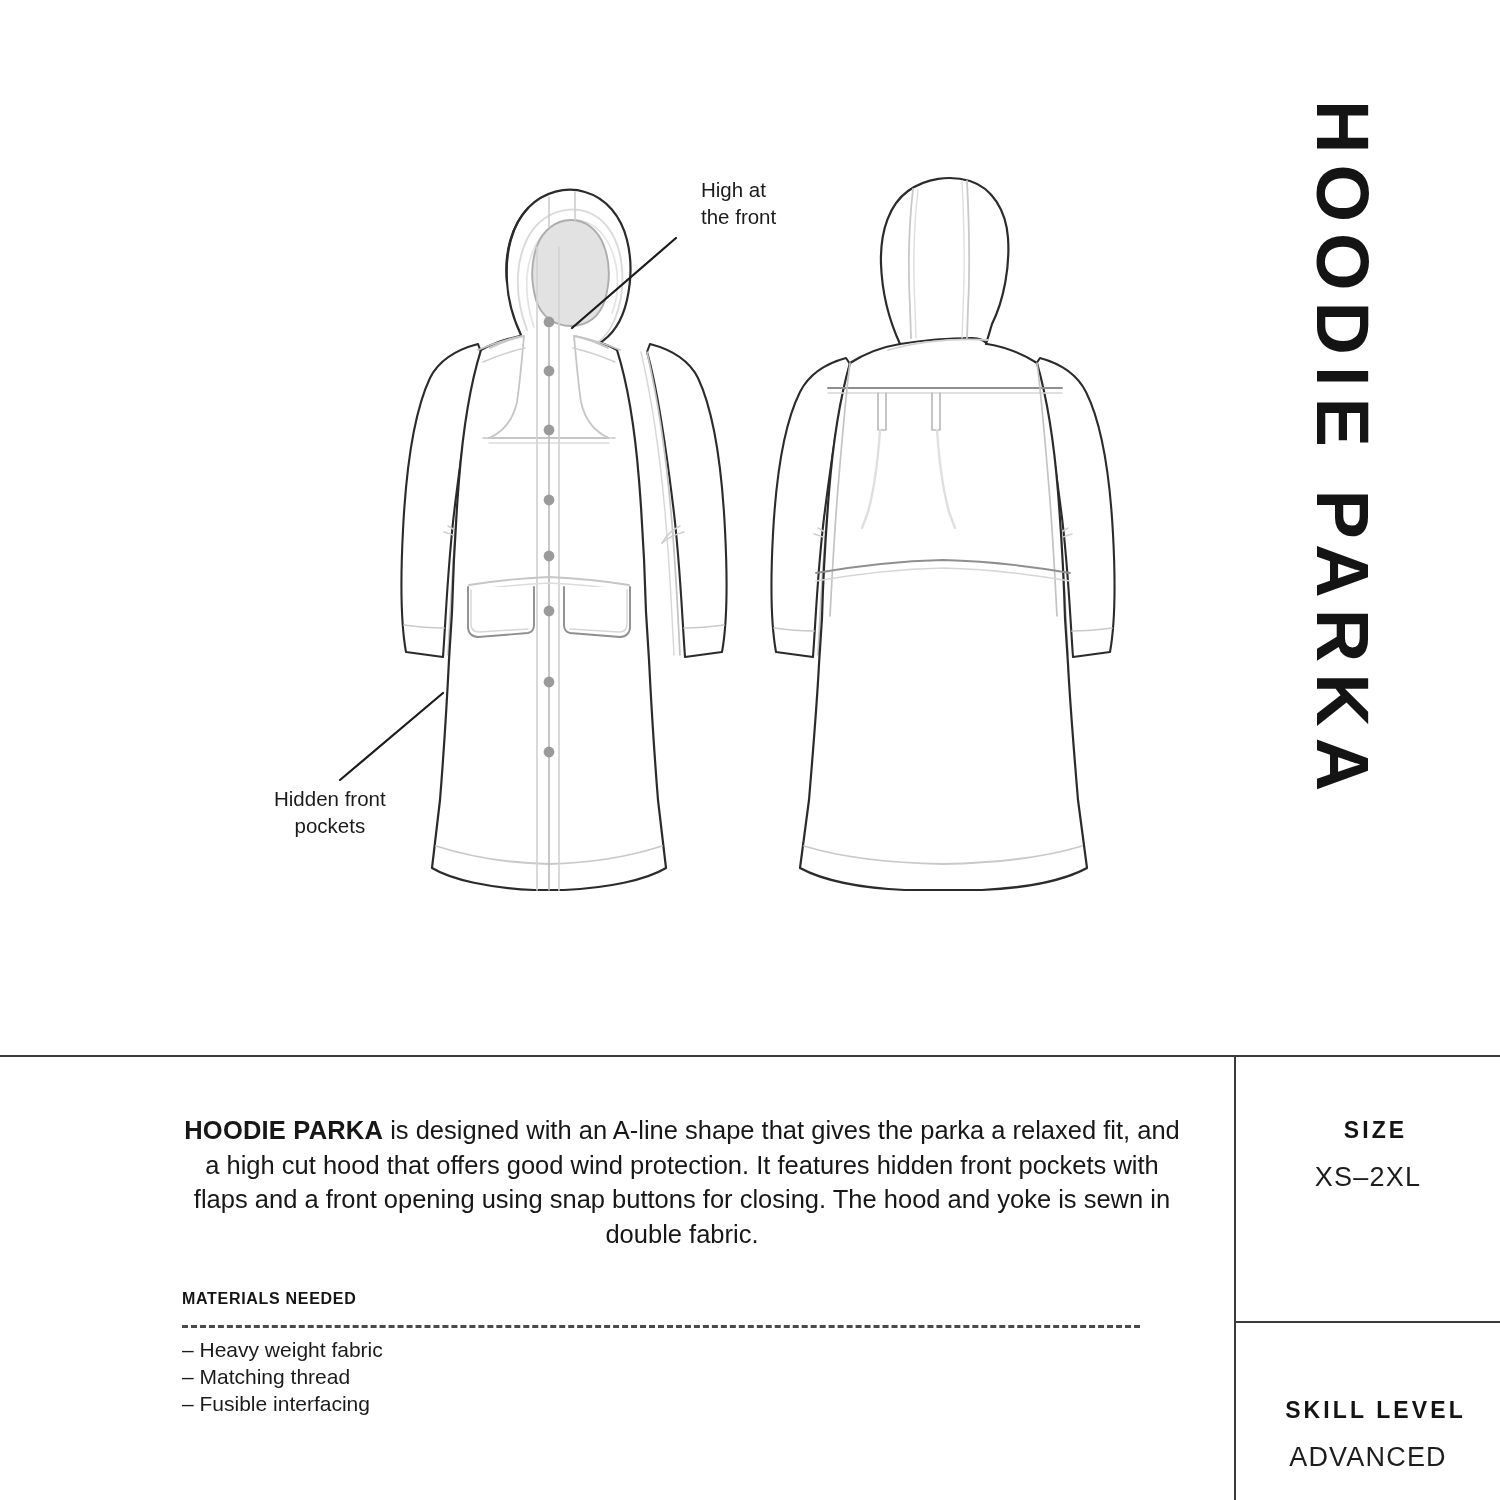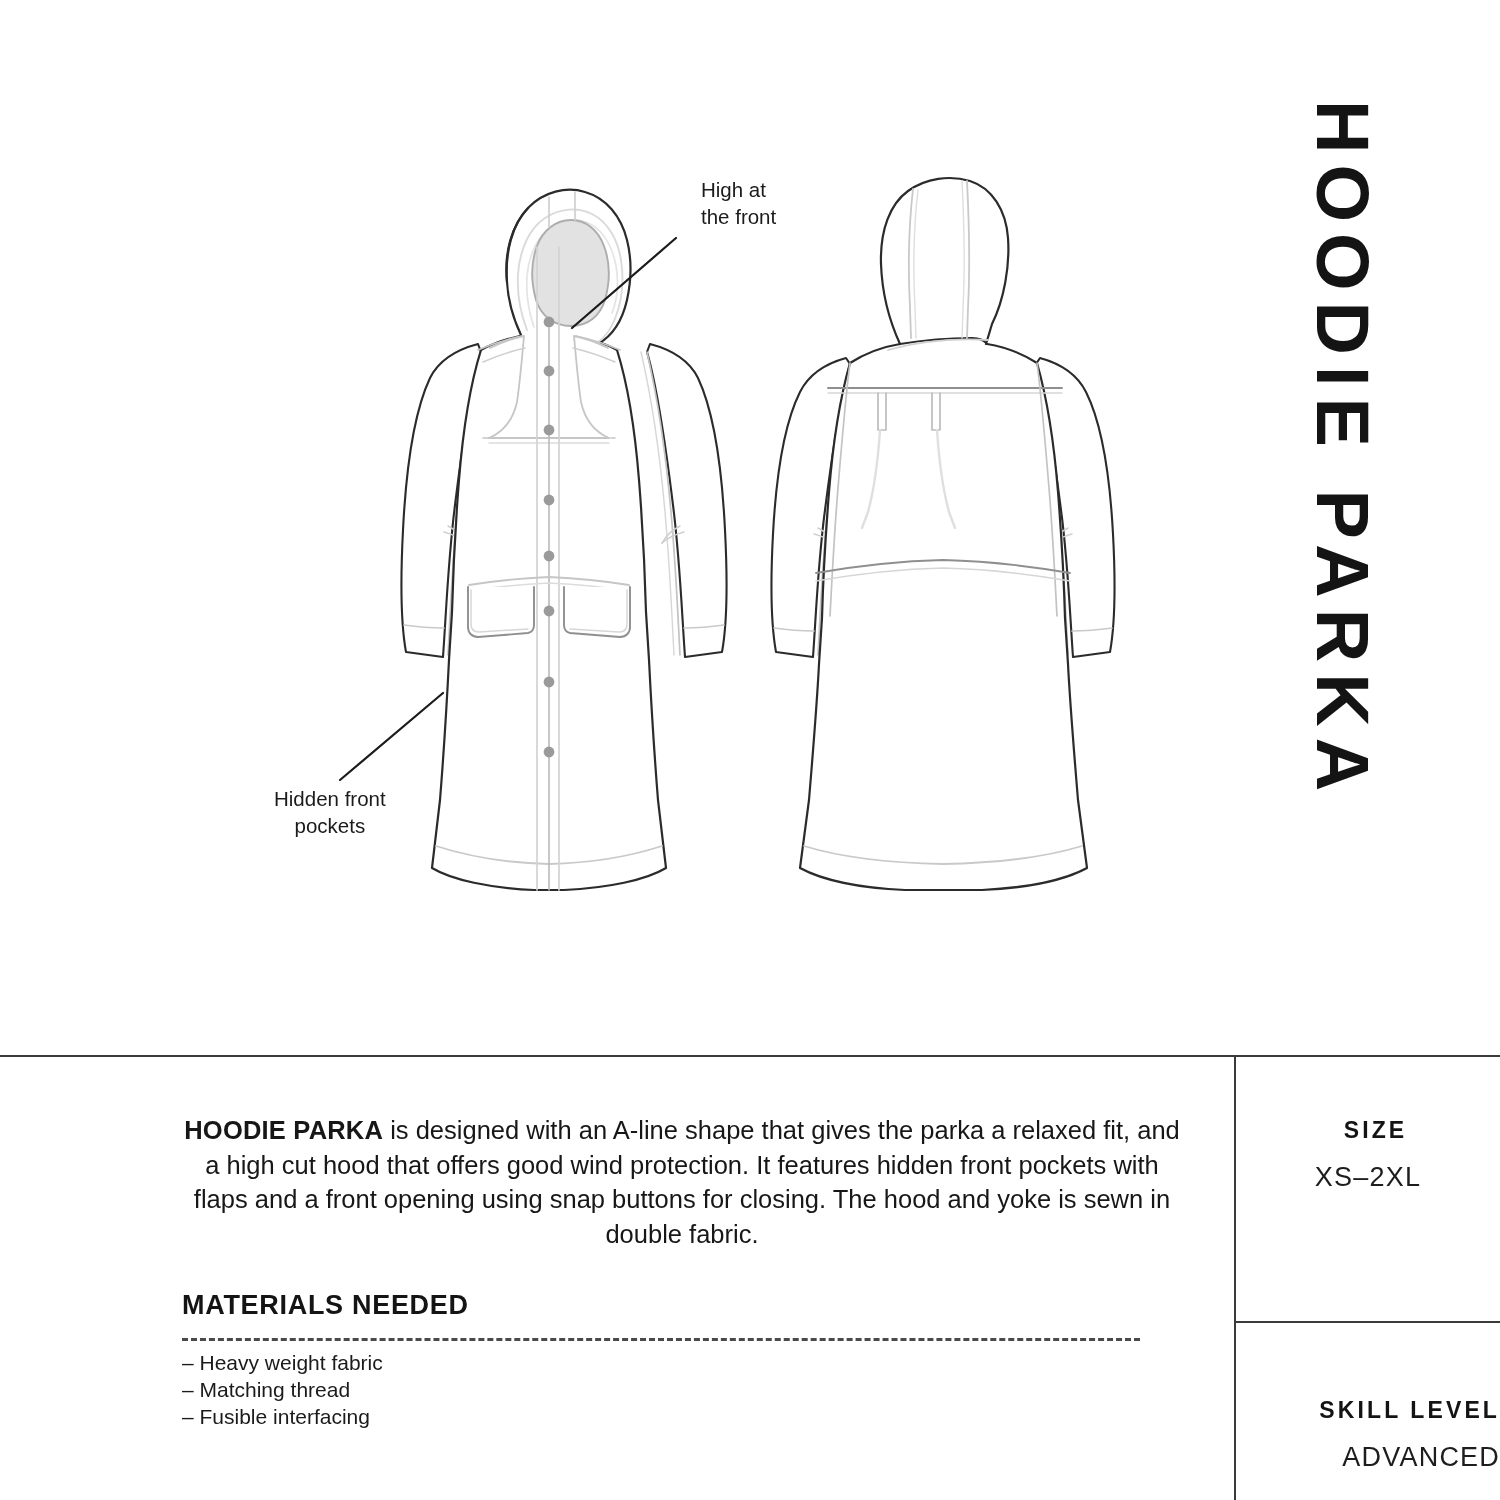--- a/index.html
+++ b/index.html
@@ -66,39 +66,39 @@
   #description-paragraph {
     font-size:25.5px;
     line-height:1.36;
     color:#171717;
   }
   #description-paragraph .lead { font-weight:bold; letter-spacing:0.2px; }
 
   
   #materials-block { position:absolute; left:182px; top:1290px; width:960px; }
   #materials-heading {
-    font-size:27px; font-weight:bold; letter-spacing:0.7px; color:#141414;
+    font-size:16px; font-weight:bold; letter-spacing:0.7px; color:#141414;
   }
   #materials-rule {
     margin-top:17px;
     height:0; width:958px;
     border-top:3px dashed #4a4a4a;
   }
   #materials-list { margin-top:8px; list-style:none; }
   #materials-list li {
     font-size:21px; line-height:1.29; color:#1b1b1b;
   }
 
   
   .side-panel {
     position:absolute; left:1236px; width:264px;
     text-align:center;
   }
   #panel-size  { top:1057px; height:264px; }
-  #panel-skill { top:1323px; height:128px;text-align:right; }
+  #panel-skill { top:1323px; height:128px; }
   .panel-label {
     font-size:23px; font-weight:bold; letter-spacing:3.1px; color:#141414;padding-left:15px;
   }
   .panel-value {
     margin-top:18px;
     font-size:27px; letter-spacing:1.2px; color:#1d1d1d; font-weight:300;
   }
   #panel-size .panel-label  { padding-top:60px; }
   #panel-skill .panel-label { padding-top:74px; }
 </style>

